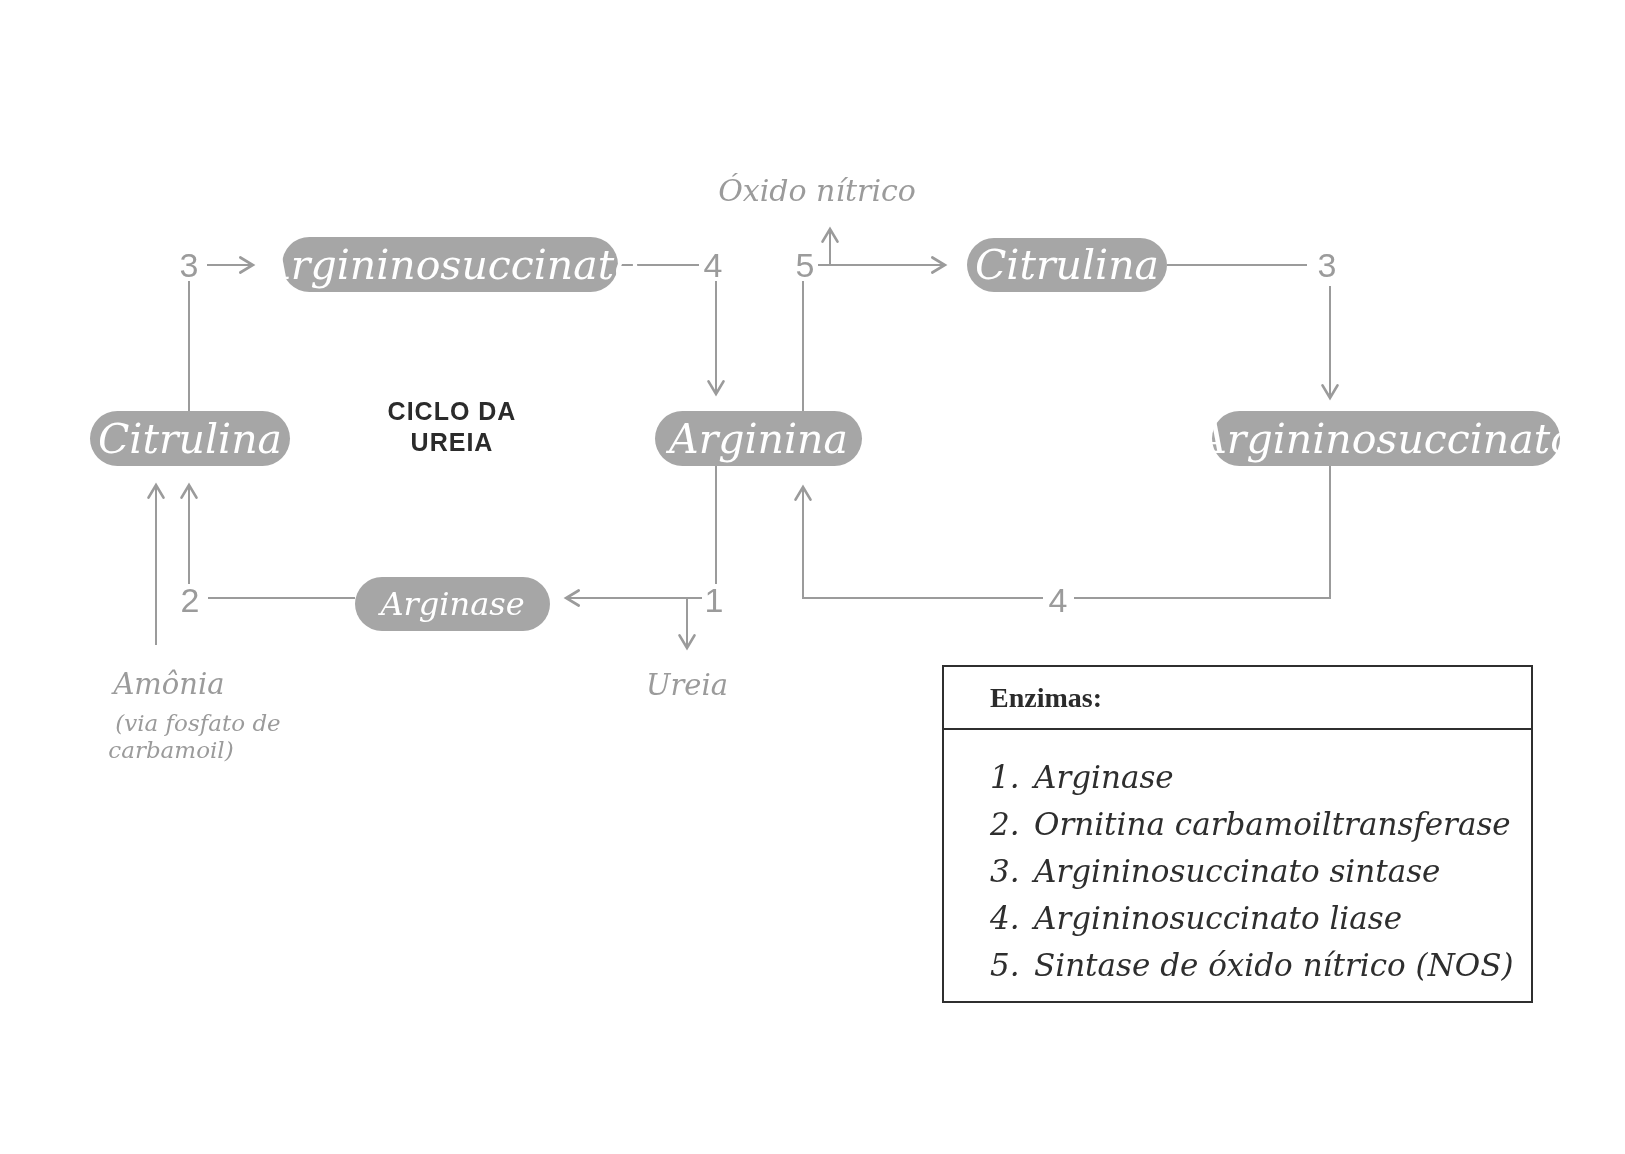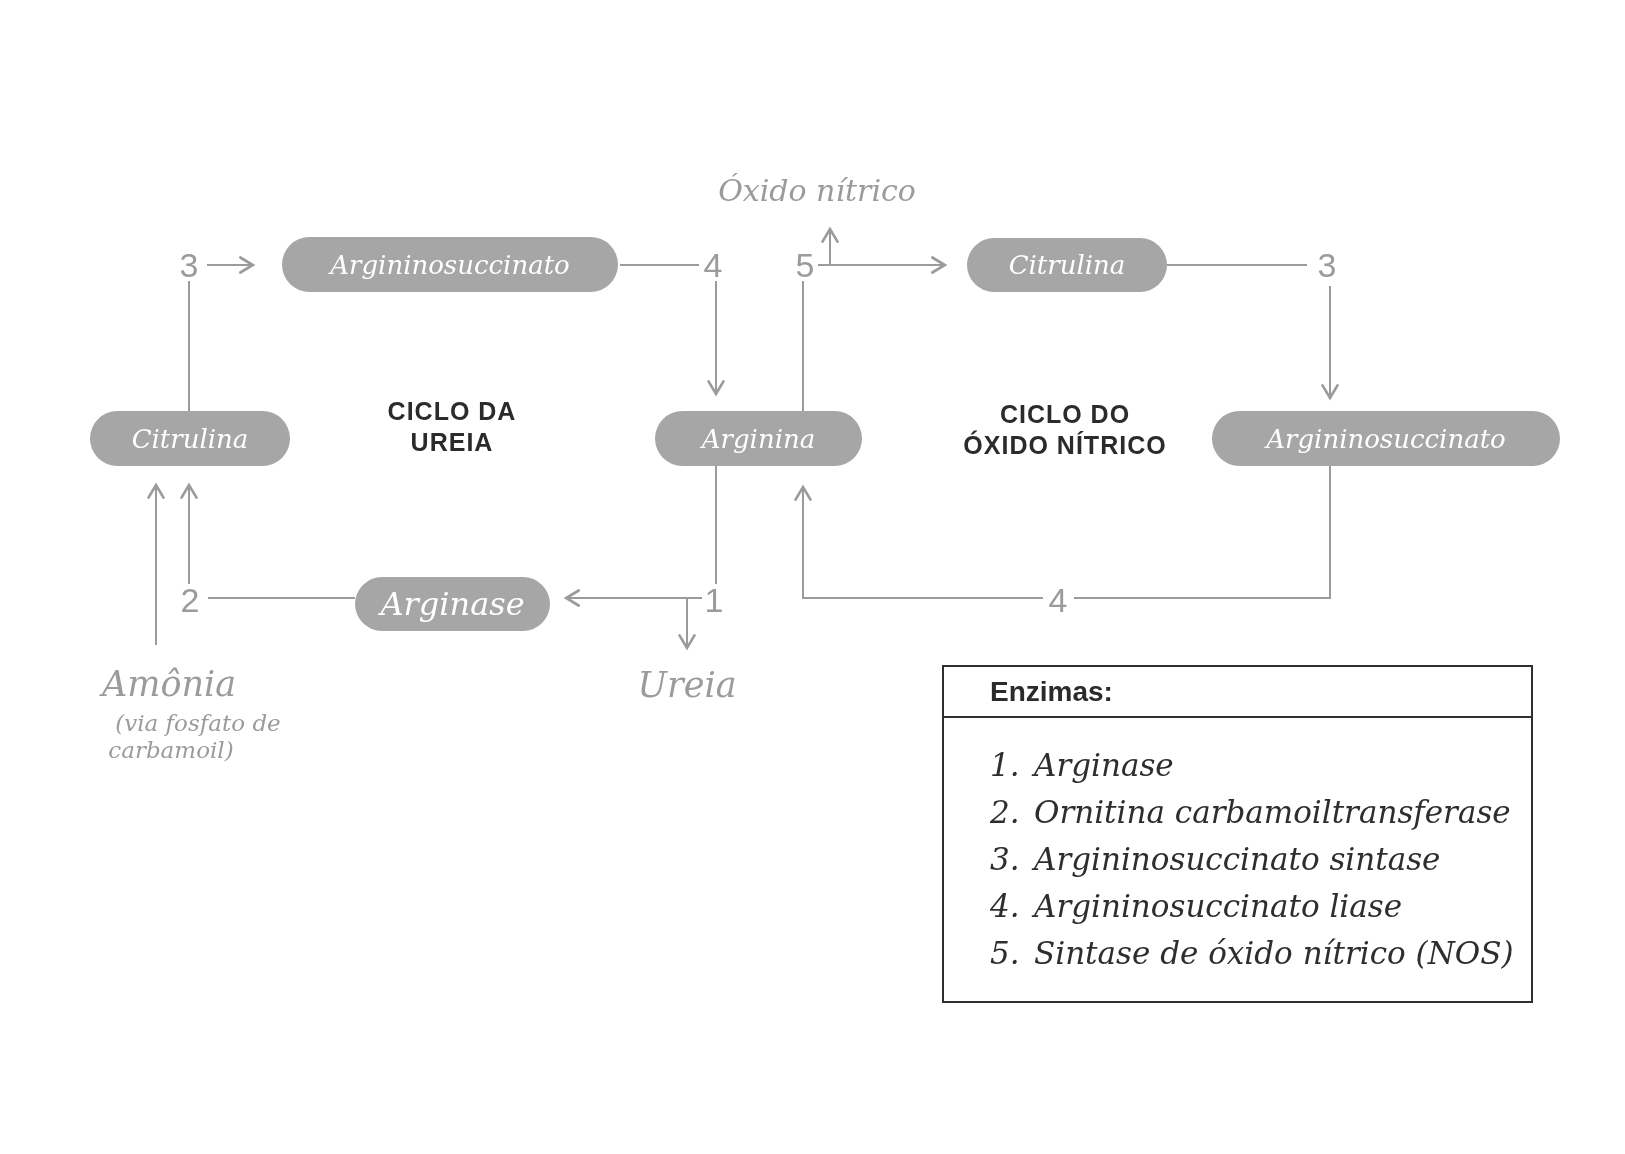--- a/index.html
+++ b/index.html
@@ -5,21 +5,21 @@
   html,body { margin:0; padding:0; background:#ffffff; }
   .canvas {
     position:relative; width:1625px; height:1154px; background:#ffffff;
     font-family:"DejaVu Serif", serif; overflow:hidden;
   }
   .wires { position:absolute; left:0; top:0; }
 
   .pill {
     position:absolute; background:#a6a6a6; border-radius:28px;
     display:flex; align-items:center; justify-content:center;
-    color:#ffffff; font-style:italic; font-size:26px;
+    color:#ffffff; font-style:italic; font-size:41px;
     font-family:"DejaVu Serif", serif; white-space:nowrap;
   }
   .p-as-left  { left:282px;  top:237px; width:336px; height:55px; }
   .p-cit-right{ left:967px;  top:238px; width:200px; height:54px; }
   .p-cit-left { left:90px;   top:411px; width:200px; height:55px; }
   .p-arg      { left:655px;  top:411px; width:207px; height:55px;font-style:italic; }
   .p-as-right { left:1212px; top:411px; width:348px; height:55px; }
   .p-orn      { left:355px;  top:577px; width:195px; height:54px; font-size:32px; }
 
   .num {
@@ -29,21 +29,21 @@
   .n-u3 { left:189px;  top:265px; }
   .n-u4 { left:713px;  top:265px; }
   .n-n5 { left:805px;  top:265px; }
   .n-n3 { left:1327px; top:265px; }
   .n-u2 { left:190px;  top:600px; }
   .n-u1 { left:714px;  top:600px; }
   .n-n4 { left:1058px; top:600px; }
 
   .glabel {
     position:absolute; transform:translate(-50%,-50%);
-    color:#9b9b9b; font-style:italic; font-size:35px; white-space:nowrap;
+    color:#9b9b9b; font-style:italic; font-size:29px; white-space:nowrap;
   }
   .l-no     { left:817px; top:190px; font-size:30px; }
   .l-amonia { left:169px; top:684px; }
   .l-note1  { left:171px; top:723px; font-size:23px;margin-left:27px; }
   .l-note2  { left:171px; top:750px; font-size:23px; }
   .l-ureia  { left:687px; top:685px; }
 
   .cycle-title {
     position:absolute; transform:translate(-50%,-50%);
     font-family:"Liberation Sans", sans-serif; font-weight:bold; font-size:25px;
@@ -51,22 +51,22 @@
     white-space:nowrap;
   }
   .t-urea { left:452px;  top:427px; }
   .t-nos  { left:1065px; top:430px; }
 
   .enzyme-box {
     position:absolute; left:942px; top:665px; width:591px; height:338px;
     border:2px solid #2f2f2f; box-sizing:border-box; background:#ffffff;
   }
   .enzyme-header {
-    height:51px; border-bottom:2px solid #2f2f2f; display:flex; align-items:center;
-    padding-left:46px; font-family:Liberation Sans, sans-serif; font-weight:bold;
+    height:63px; border-bottom:2px solid #2f2f2f; display:flex; align-items:center;
+    padding-left:46px; font-family:Liberation Serif, serif; font-weight:bold;
     font-size:28px; color:#2b2b2b; box-sizing:border-box;
   }
   .enzyme-list { padding:24px 10px 0 46px; font-style:italic; font-size:31px; color:#2e2e2e; }
   .enzyme-item { display:flex; line-height:47px; white-space:nowrap; }
   .enzyme-item .n { width:44px; flex:0 0 auto; }
 </style>
 </head>
 <body>
 
 <div class="canvas">
@@ -116,24 +116,20 @@
   <div class="glabel l-no">Óxido nítrico</div>
   <div class="glabel l-amonia">Amônia</div>
   <div class="glabel l-note1">(via fosfato de</div>
   <div class="glabel l-note2">carbamoil)</div>
   <div class="glabel l-ureia">Ureia</div>
 
   <div class="cycle-title t-urea">
     <div>CICLO DA</div>
     <div>UREIA</div>
   </div>
-  <div class="cycle-title t-nos">
-    <div>CICLO DO</div>
-    <div>ÓXIDO NÍTRICO</div>
-  </div>
 
   <div class="enzyme-box">
     <div class="enzyme-header">Enzimas:</div>
     <div class="enzyme-list">
       <div class="enzyme-item">
         <span class="n">1.</span>
         <span>Arginase</span>
       </div>
       <div class="enzyme-item">
         <span class="n">2.</span>

